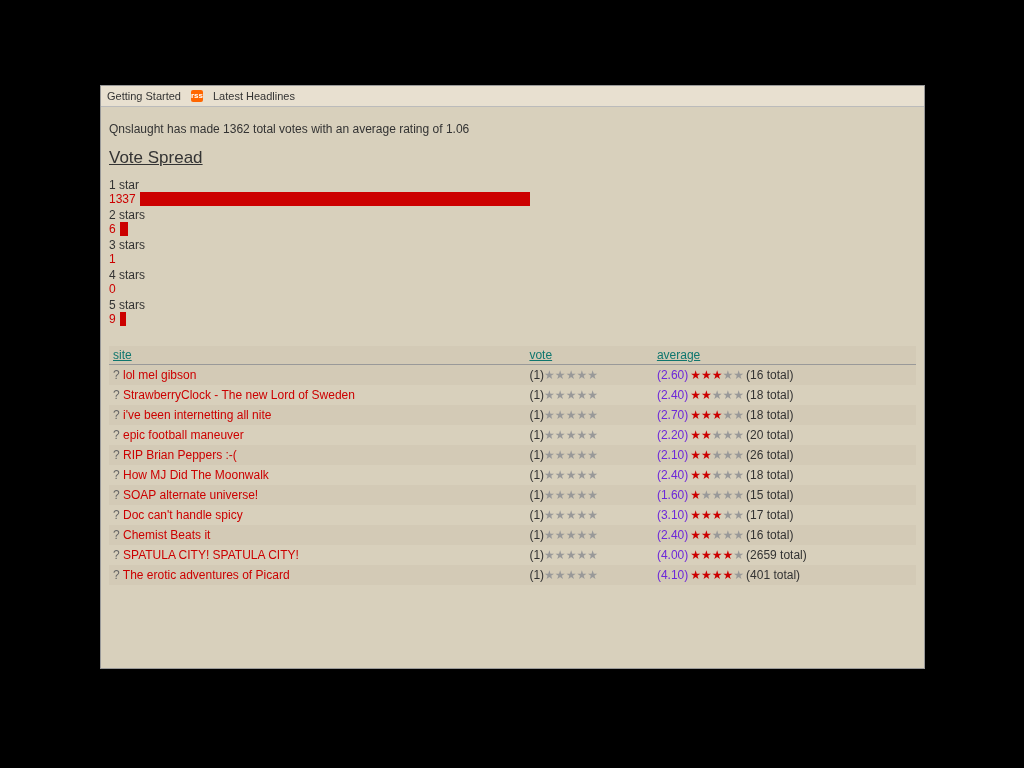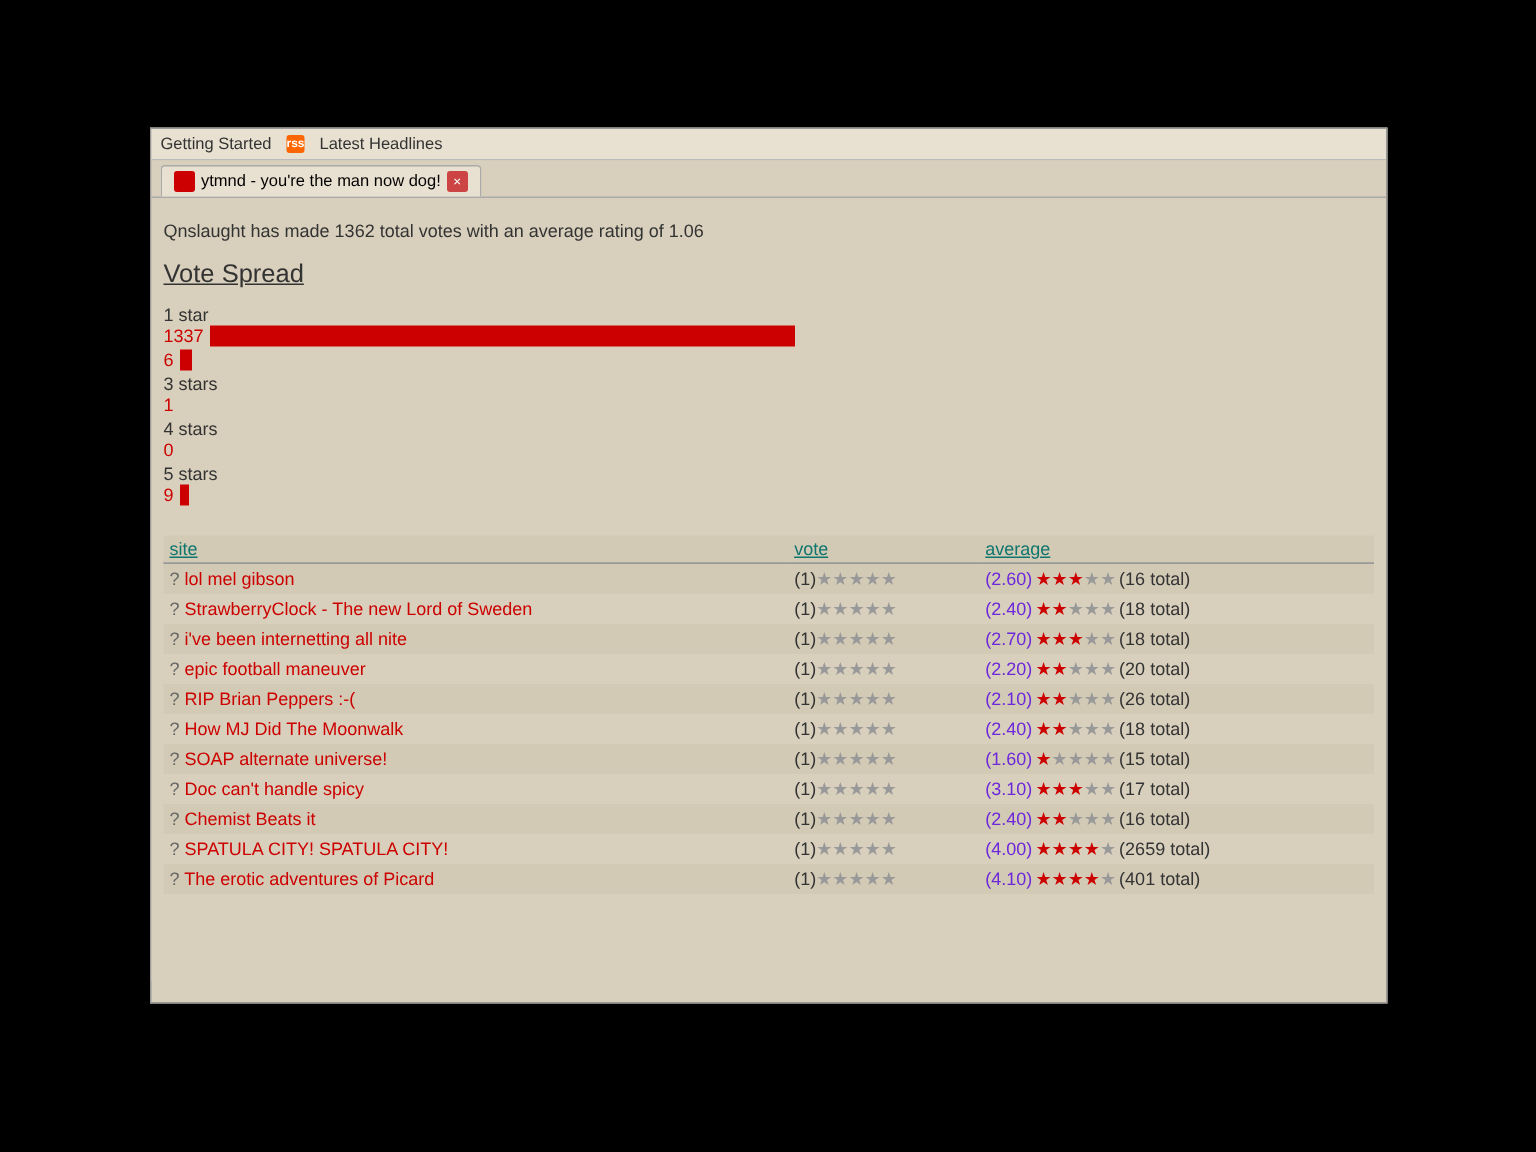--- a/index.html
+++ b/index.html
@@ -224,43 +224,37 @@
 <div class="browser-window">
 
   <div class="browser-toolbar">
     <div class="toolbar-links">
       <span>Getting Started</span>
       <span class="rss-icon">rss</span>
       <span>Latest Headlines</span>
     </div>
   </div>
 
-  <div class="tab-bar">
-    <div class="tab">
-      <span class="tab-favicon"></span>
-      <span>ytmnd - you're the man now dog!</span>
-      <span class="tab-close">×</span>
-    </div>
-  </div>
 
   <div class="page-content">
     <p class="summary-text">Qnslaught has made 1362 total votes with an average rating of 1.06</p>
 
     <div class="vote-spread">
       <div class="vote-spread-title">Vote Spread</div>
 
       <div class="vote-row">
         <div class="vote-label">1 star</div>
         <div class="vote-bar-container">
           <span class="vote-count">1337</span>
           <span class="vote-bar" style="width: 390px;"></span>
         </div>
       </div>
 
       <div class="vote-row">
+        <div class="vote-label">2 stars</div>
         <div class="vote-bar-container">
           <span class="vote-count">6</span>
           <span class="vote-bar" style="width: 8px;"></span>
         </div>
       </div>
 
       <div class="vote-row">
         <div class="vote-label">3 stars</div>
         <div class="vote-count">1</div>
       </div>

